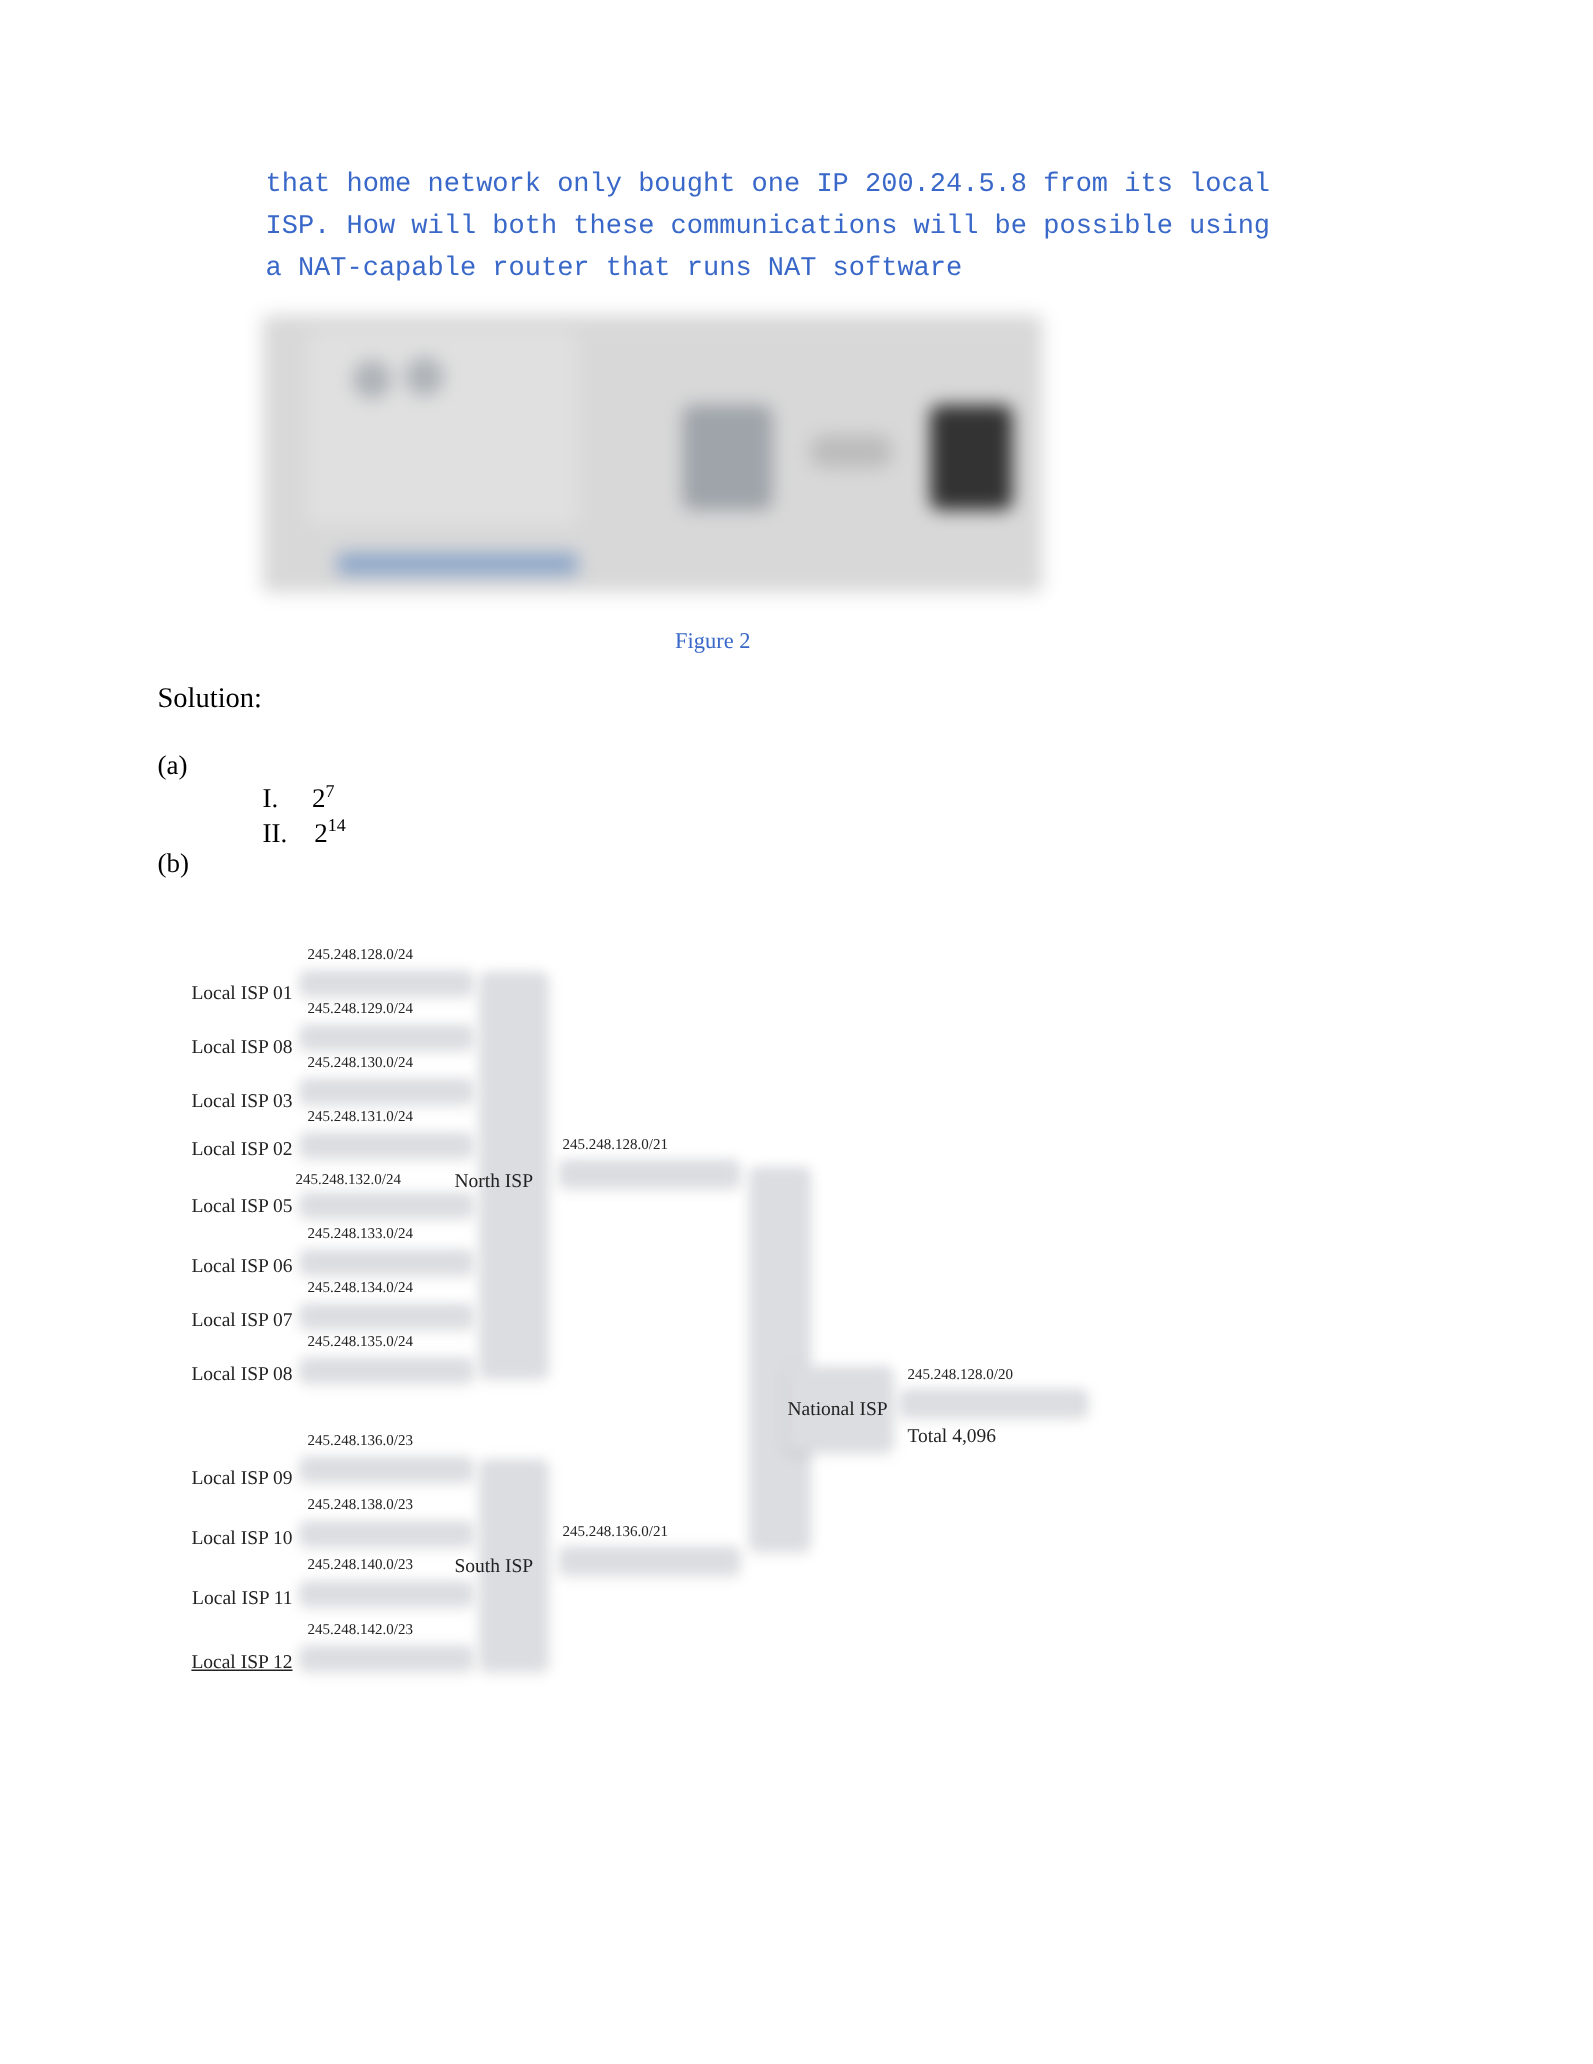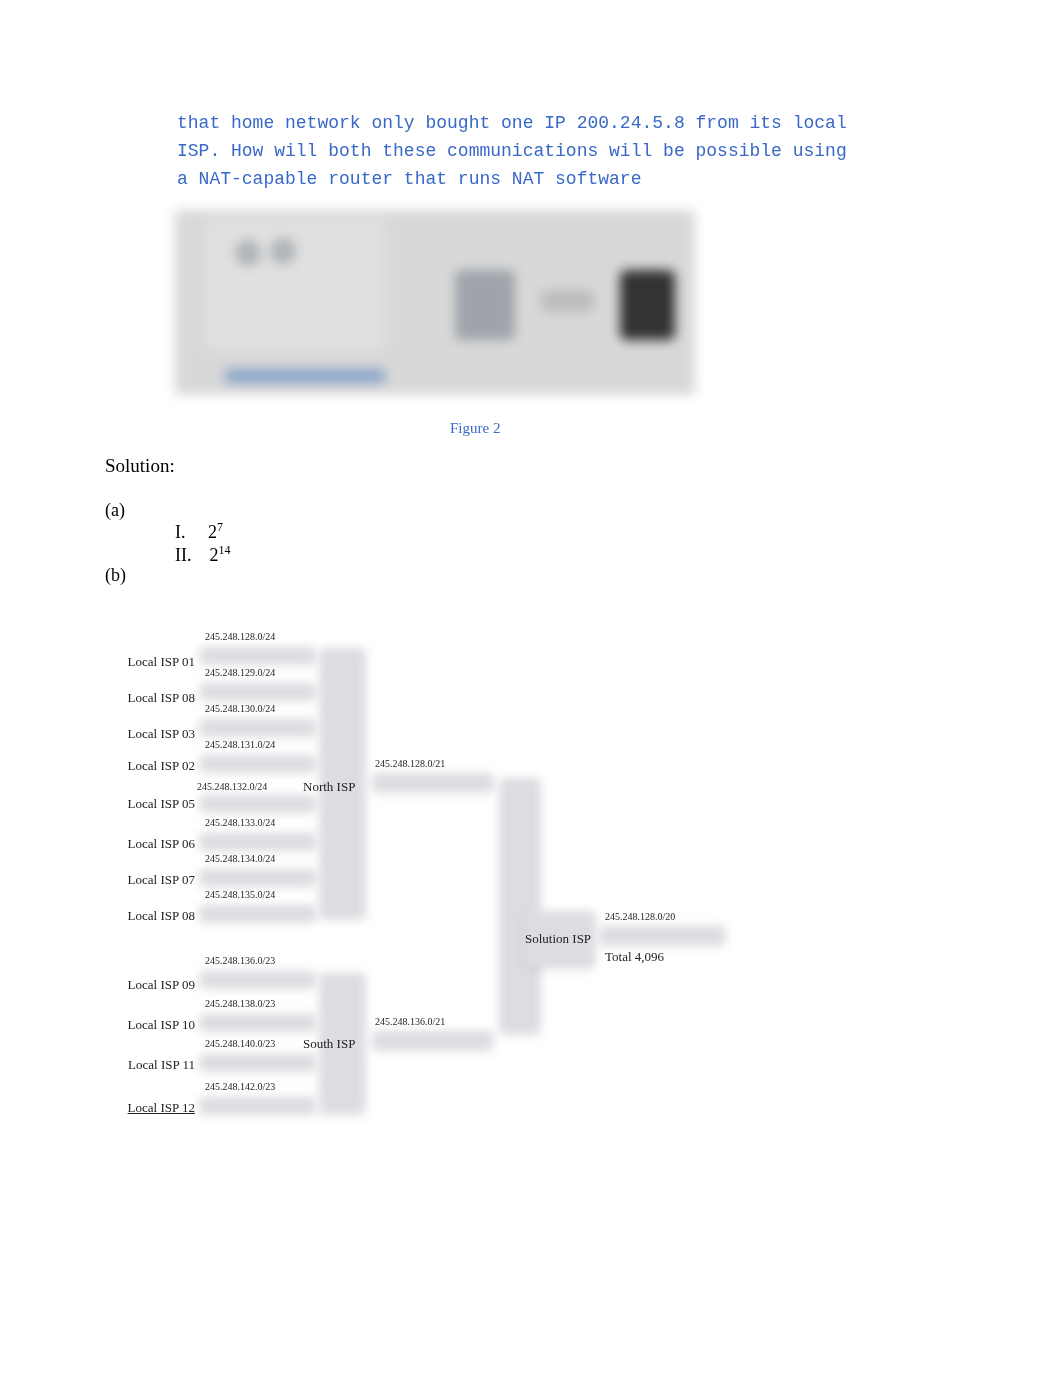--- a/index.html
+++ b/index.html
@@ -234,18 +234,18 @@
   <div class="ip-label" style="left:270px;top:135px;">245.248.128.0/21</div>
   <div class="blur-box" style="left:268px;top:150px;width:120px;height:18px;"></div>
 
   <div class="blur-box" style="left:215px;top:350px;width:45px;height:140px;"></div>
   <div class="region-label" style="left:198px;top:413px;">South ISP</div>
   <div class="ip-label" style="left:270px;top:393px;">245.248.136.0/21</div>
   <div class="blur-box" style="left:268px;top:408px;width:120px;height:18px;"></div>
 
   <div class="blur-box" style="left:395px;top:155px;width:40px;height:255px;"></div>
   <div class="blur-box" style="left:420px;top:288px;width:70px;height:56px;"></div>
-  <div class="region-label" style="left:420px;top:308px;">Solution ISP</div>
+  <div class="region-label" style="left:420px;top:308px;">National ISP</div>
   <div class="ip-label" style="left:500px;top:288px;">245.248.128.0/20</div>
   <div class="blur-box" style="left:495px;top:303px;width:125px;height:18px;"></div>
   <div class="region-label" style="left:500px;top:326px;">Total 4,096</div>
 
 </div>
 
 </body></html>

